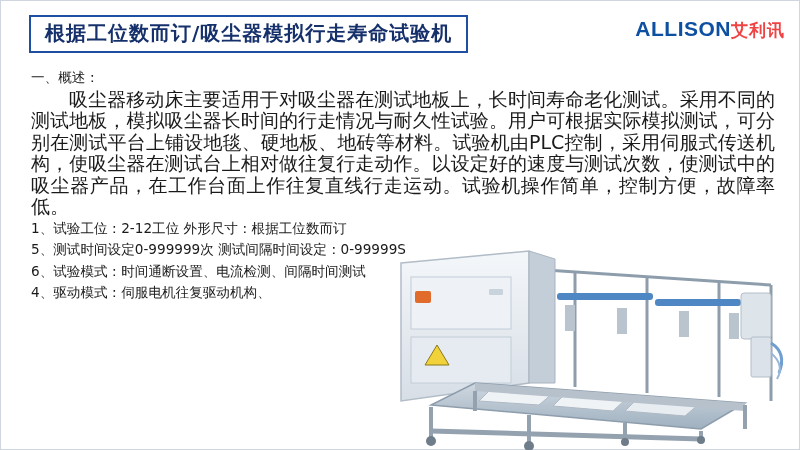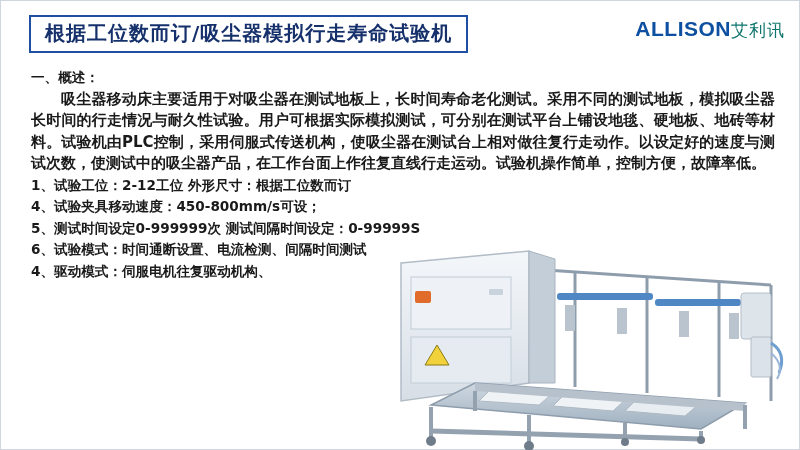--- a/index.html
+++ b/index.html
@@ -48,46 +48,45 @@
     align-items: baseline;
   }
   .brand-en {
     color: #0d4fa0;
     font-size: 21px;
     font-weight: bold;
     letter-spacing: 0.5px;
     font-family: "Liberation Sans", sans-serif;
   }
   .brand-cn {
-    color: #0f766e;
+    color: #ef4444;
     font-size: 17px;
-    font-weight: normal;
+    font-weight: bold;
     letter-spacing: 1px;
   }
   
   .content {
     position: absolute;
     left: 30px;
     top: 66px;
     width: 744px;
     color: #1a1a1a;
     font-size: 13.6px;
     line-height: 21.5px;
-    font-weight: bold;
   }
   .sec-head {
     margin: 0;
     font-size: 13.6px;
     line-height: 21.5px;
   }
   .para {
     margin: 0;
     text-indent: 2em;
     text-align: justify;
-    font-size: 15px;
+    font-size: 19px;
     line-height: 21.5px;
   }
   .spec-list {
     margin: 0;
     padding: 0;
     list-style: none;
   }
   .spec-list li {
     font-size: 13.6px;
     line-height: 21.5px;
@@ -115,21 +114,20 @@
       <span class="brand-en">ALLISON</span>
       <span class="brand-cn">艾利讯</span>
     </div>
   </div>
 
   <div class="content">
     <p class="sec-head">一、概述：</p>
     <p class="para">吸尘器移动床主要适用于对吸尘器在测试地板上，长时间寿命老化测试。采用不同的测试地板，模拟吸尘器长时间的行走情况与耐久性试验。用户可根据实际模拟测试，可分别在测试平台上铺设地毯、硬地板、地砖等材料。试验机由PLC控制，采用伺服式传送机构，使吸尘器在测试台上相对做往复行走动作。以设定好的速度与测试次数，使测试中的吸尘器产品，在工作台面上作往复直线行走运动。试验机操作简单，控制方便，故障率低。</p>
     <ul class="spec-list">
       <li>1、试验工位：2-12工位  外形尺寸：根据工位数而订</li>
-      <li>4、试验夹具移动速度：450-800mm/s可设；</li>
       <li>5、测试时间设定0-999999次      测试间隔时间设定：0-99999S</li>
       <li>6、试验模式：时间通断设置、电流检测、间隔时间测试</li>
       <li>4、驱动模式：伺服电机往复驱动机构、</li>
     </ul>
   </div>
 
   <div class="photo">
     <svg width="420" height="218" viewBox="0 0 420 218" xmlns="http://www.w3.org/2000/svg">
       <defs>
         <linearGradient id="cab" x1="0" y1="0" x2="0" y2="1">

